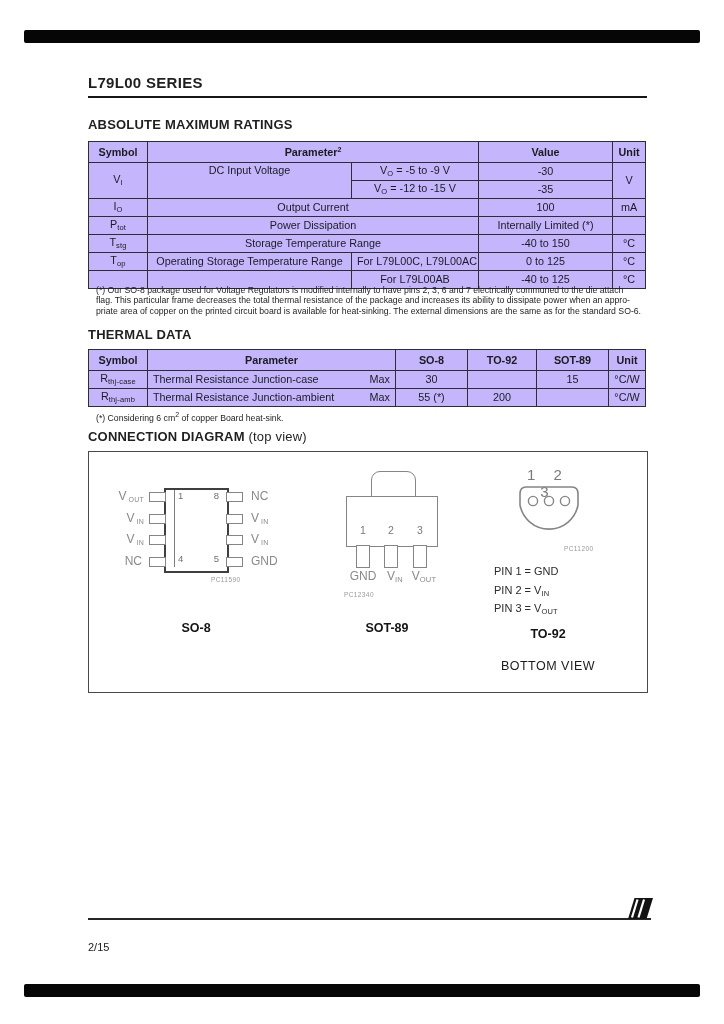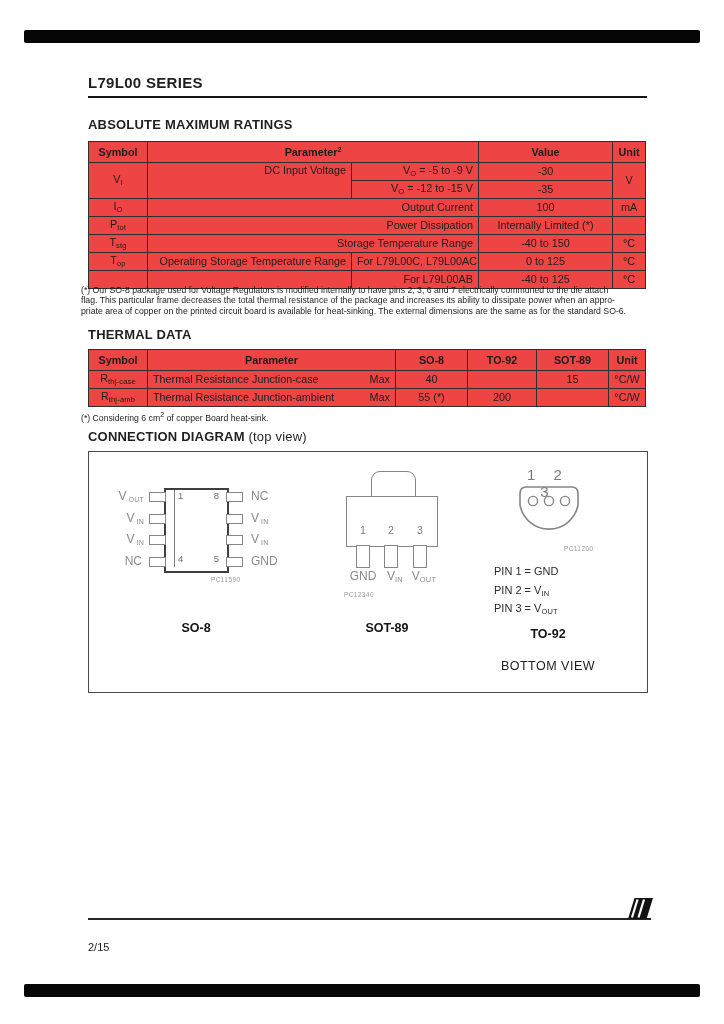--- a/index.html
+++ b/index.html
@@ -3,30 +3,30 @@
 <meta charset="utf-8">
 <style>
   html,body{margin:0;padding:0;background:#fff;}
   .page{position:relative;width:724px;height:1024px;background:#ffffff;overflow:hidden;
         font-family:"Liberation Sans",sans-serif;color:#1f1f1f;}
   .abs{position:absolute;}
   .scanbar{position:absolute;left:24px;width:676px;height:13px;background:#060606;border-radius:2px;}
   .doc-title{left:88px;top:74px;font-size:15px;font-weight:bold;letter-spacing:.3px;}
   .title-rule{left:88px;top:96px;width:559px;height:2px;background:#161616;}
   .sec-head{left:88px;font-size:13px;font-weight:bold;letter-spacing:.2px;}
-  .dtable{border-collapse:collapse;table-layout:fixed;width:557px;background:#ef4444;}
+  .dtable{border-collapse:collapse;table-layout:fixed;width:557px;background:#c4b5fd;}
   .dtable td,.dtable th{border:1px solid #2e2e2e;font-size:10.8px;line-height:1.12;
         padding:1px 5px;overflow:hidden;white-space:nowrap;color:#1c1c1c;}
   .dtable th{font-weight:bold;text-align:center;height:18px;}
   .dtable td{height:15px;}
-  .c{text-align:center;} .l{text-align:right;margin-left:40px;} .vt{vertical-align:top;padding-top:2px;}
+  .c{text-align:center;} .l{text-align:center;margin-left:40px;} .vt{vertical-align:top;padding-top:2px;}
   .sub{font-size:7.5px;vertical-align:-2px;letter-spacing:.2px;}
   .supn{font-size:7px;vertical-align:4px;}
   .maxcell{display:flex;justify-content:space-between;align-items:center;}
-  .fnote{left:81px;width:562px;font-size:8.7px;line-height:10.3px;color:#1d1d1d;}
+  .fnote{left:96px;width:562px;font-size:8.7px;line-height:10.3px;color:#1d1d1d;}
   .dbox{left:88px;top:451px;width:558px;height:240px;border:1.5px solid #4a4a4a;background:#fff;}
   .pkg-caption{position:absolute;font-size:12.5px;font-weight:bold;text-align:center;color:#141414;}
   .code{position:absolute;font-size:6.5px;color:#9a9a9a;letter-spacing:.4px;}
   .pinlbl{position:absolute;font-size:12px;color:#8a8a8a;white-space:nowrap;}
   .pinlbl .sub{font-size:7px;margin-left:2px;}
   .pinnum{position:absolute;font-size:9.5px;color:#707070;}
   .stub{position:absolute;width:15px;height:8px;border:1px solid #858585;background:#fff;}
   .so8-body{position:absolute;left:75px;top:36px;width:61px;height:81px;border:2px solid #3f3f3f;background:#fff;}
   .so8-innerline{position:absolute;left:85px;top:38px;width:1px;height:77px;background:#7d7d7d;}
   .sot-tab{position:absolute;left:282px;top:19px;width:43px;height:34px;border:1.5px solid #858585;
@@ -142,21 +142,21 @@
       <th>Unit</th>
     </tr>
     <tr>
       <td class="c"><span>R</span><span class="sub">thj-case</span></td>
       <td>
             <span class="maxcell">
               <span>Thermal Resistance Junction-case</span>
               <span>Max</span>
             </span>
           </td>
-      <td class="c">40</td>
+      <td class="c">30</td>
       <td class="c"></td>
       <td class="c">15</td>
       <td class="c">°C/W</td>
     </tr>
     <tr>
       <td class="c"><span>R</span><span class="sub">thj-amb</span></td>
       <td>
             <span class="maxcell">
               <span>Thermal Resistance Junction-ambient</span>
               <span>Max</span>

